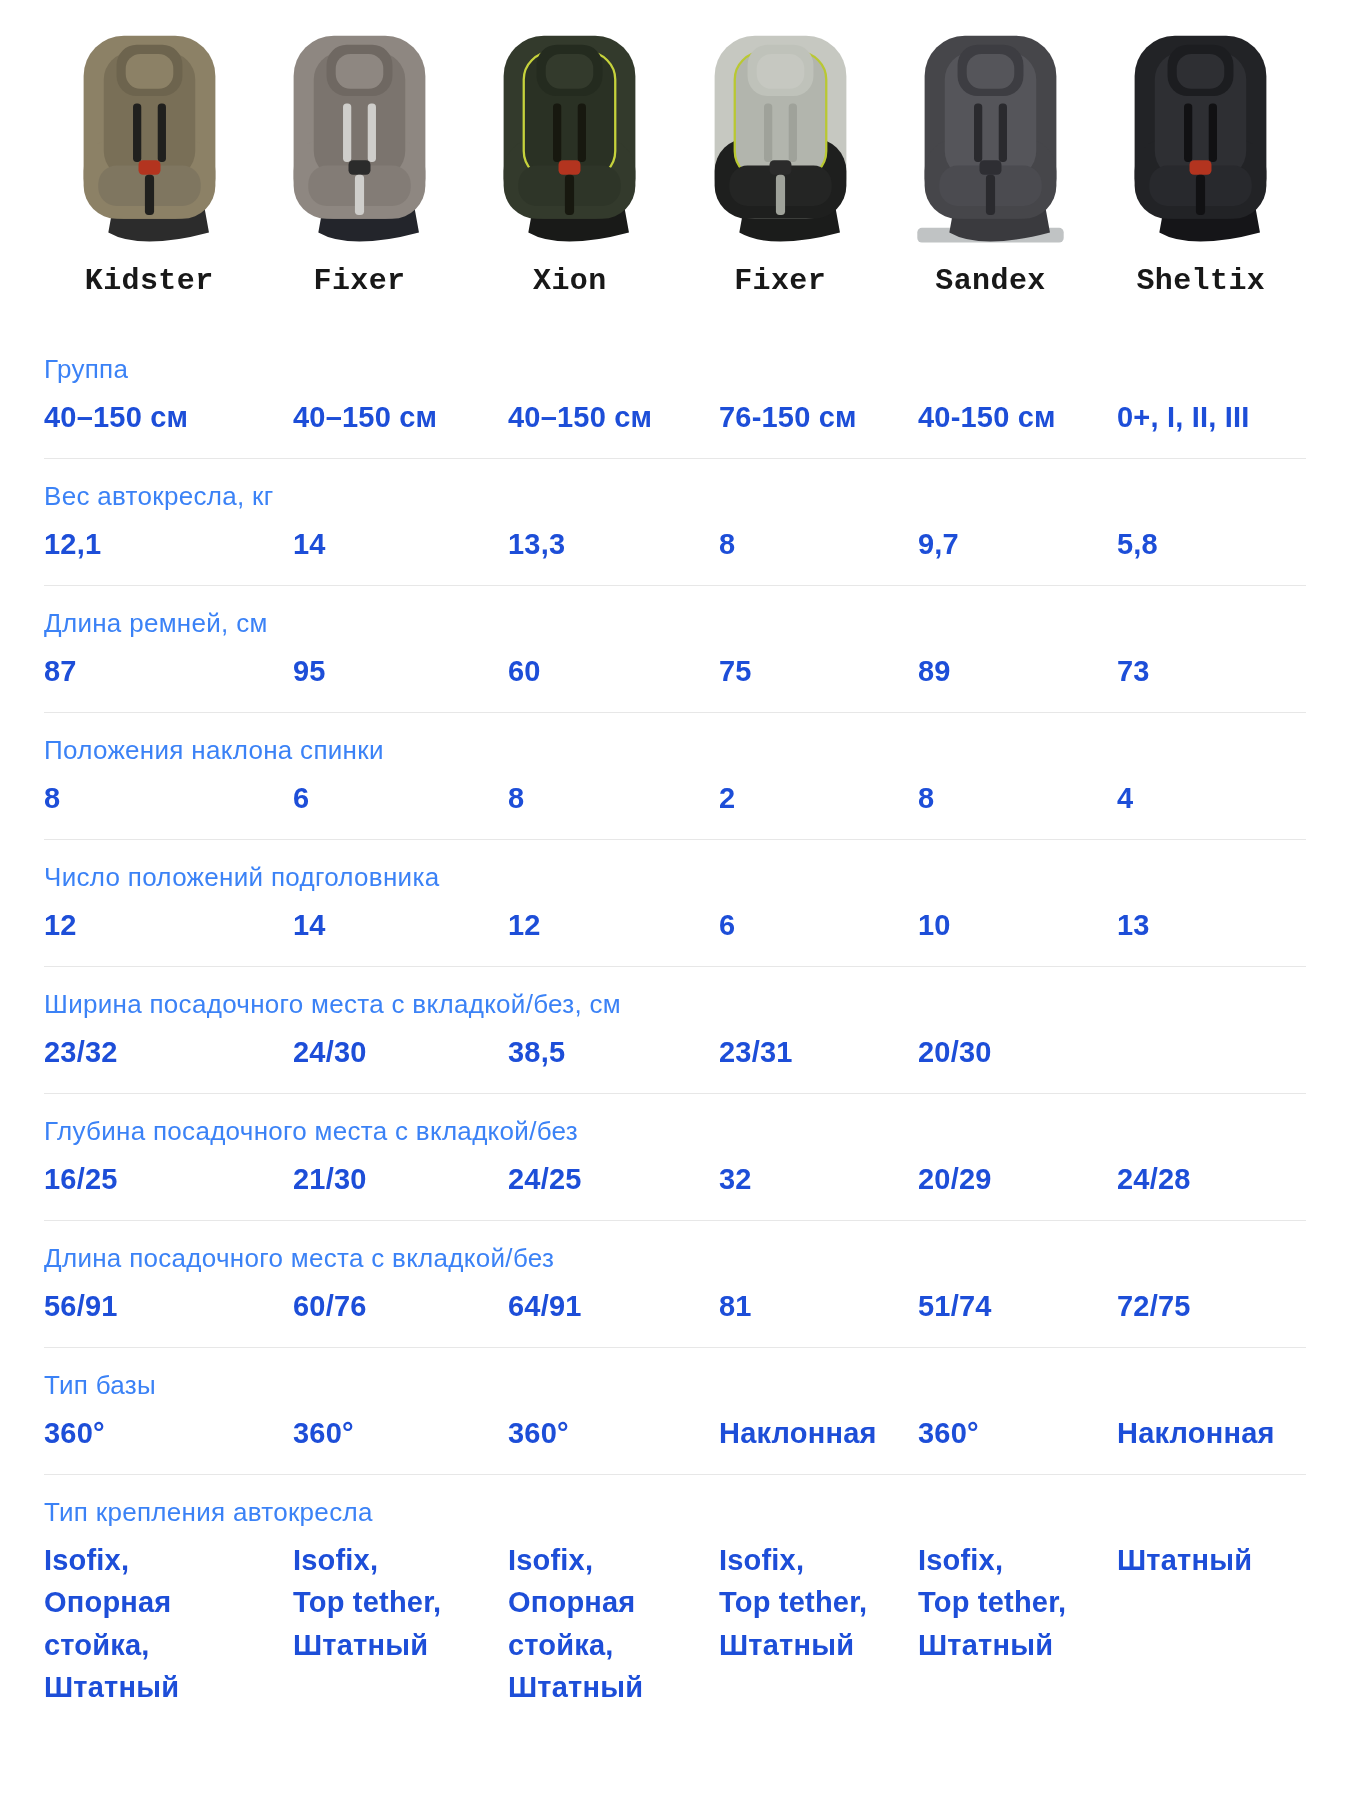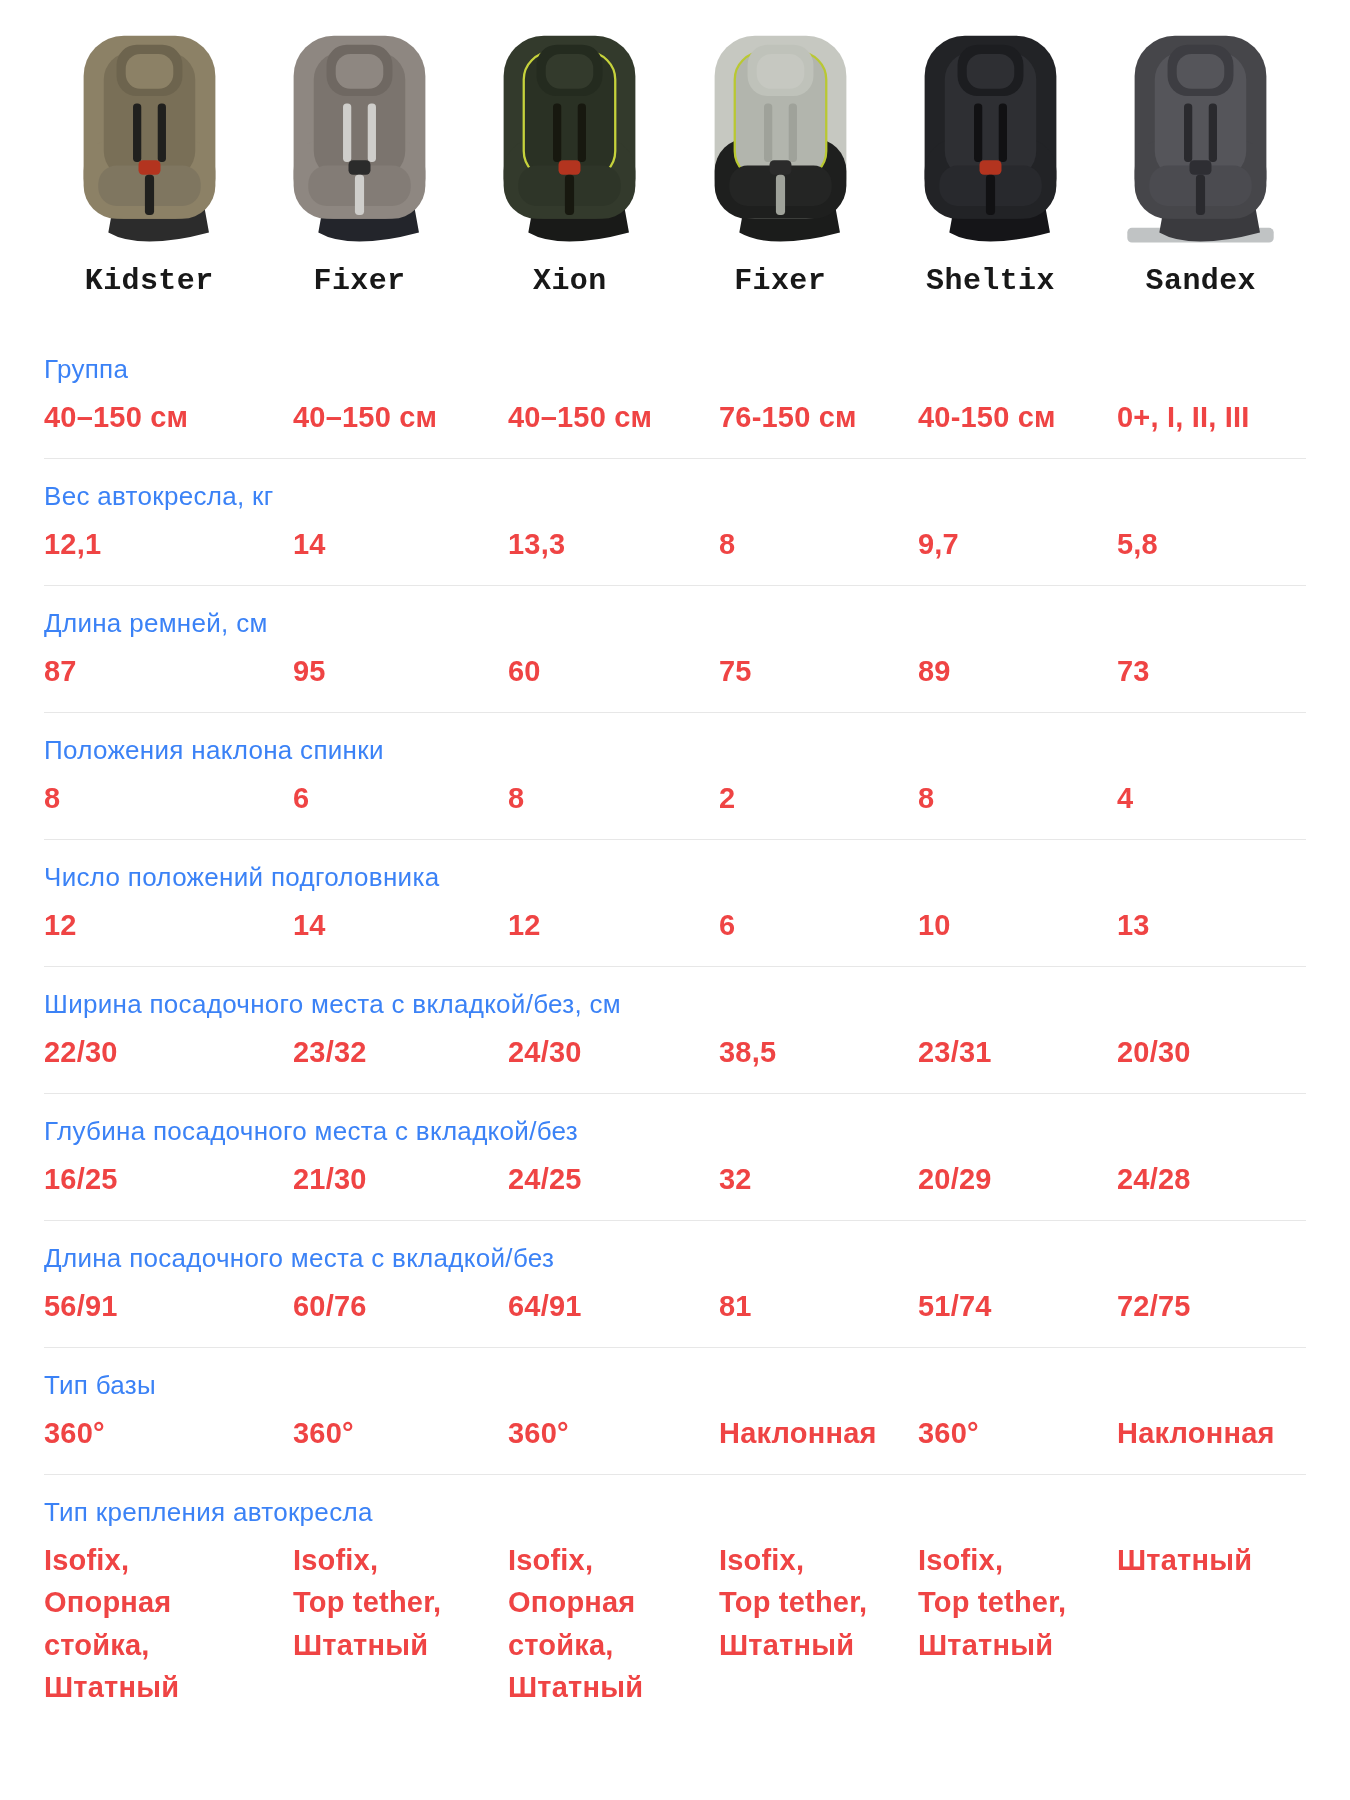--- a/index.html
+++ b/index.html
@@ -47,21 +47,21 @@
     font-size:26px;line-height:30px;font-weight:400;
     color:#3b82f6;letter-spacing:.3px;
   }
   .spec-values{
     display:grid;
     grid-template-columns:249px 215px 211px 199px 199px 189px;
     margin-top:12px;
   }
   .spec-value{
     font-size:29px;line-height:1.45;font-weight:600;
-    color:#ef4444;letter-spacing:.2px;
+    color:#1d4ed8;letter-spacing:.2px;
     white-space:pre-line;
     padding-right:10px;
   }
   .divider{height:1px;background:#e7e7e7;margin-top:20px;}
 </style>
 </head>
 <body>
 
 <div class="page">
 
@@ -132,54 +132,54 @@
         <rect class="seat-head" x="64" y="16" width="72" height="56" rx="22"></rect>
         <rect class="seat-headpad" x="74" y="26" width="52" height="38" rx="16"></rect>
         <rect class="seat-strap" x="82" y="80" width="9" height="64" rx="4"></rect>
         <rect class="seat-strap" x="109" y="80" width="9" height="64" rx="4"></rect>
         <rect class="seat-buckle" x="88" y="142" width="24" height="16" rx="5"></rect>
         <rect class="seat-strap" x="95" y="158" width="10" height="44" rx="4"></rect>
       </svg>
       <div class="product-name">Fixer</div>
     </div>
 
+    <div class="product" style="--shell: #46464a; --pad: #55555a; --head: #3d3d42; --headpad: #55555a; --cushion: #4b4b50; --base: #3a3a3e; --strap: #2a2a2e; --buckle: #2e2e33; --ground: #c0c3c4;">
+      <svg viewBox="0 0 200 240">
+        <rect class="seat-ground" x="20" y="216" width="160" height="16" rx="5"></rect>
+        <path class="seat-base" d="M55,183 h90 q14,0 16,16 l4,22 q-75,20 -110,0 l4,-22 q2,-16 16,-16 z"></path>
+        <rect class="seat-shell" x="28" y="6" width="144" height="200" rx="44"></rect>
+        <rect class="seat-lower" x="28" y="118" width="144" height="88" rx="36"></rect>
+        <rect class="seat-pad" x="50" y="24" width="100" height="138" rx="30"></rect>
+        <rect class="seat-cushion" x="44" y="148" width="112" height="44" rx="20"></rect>
+        <rect class="seat-head" x="64" y="16" width="72" height="56" rx="22"></rect>
+        <rect class="seat-headpad" x="74" y="26" width="52" height="38" rx="16"></rect>
+        <rect class="seat-strap" x="82" y="80" width="9" height="64" rx="4"></rect>
+        <rect class="seat-strap" x="109" y="80" width="9" height="64" rx="4"></rect>
+        <rect class="seat-buckle" x="88" y="142" width="24" height="16" rx="5"></rect>
+        <rect class="seat-strap" x="95" y="158" width="10" height="44" rx="4"></rect>
+      </svg>
+      <div class="product-name">Sandex</div>
+    </div>
+
     <div class="product" style="--shell: #222326; --pad: #2e2f33; --head: #1c1d20; --headpad: #2e2f33; --cushion: #28292d; --base: #151518; --strap: #111113; --buckle: #b3341f;">
       <svg viewBox="0 0 200 240">
         <rect class="seat-ground" x="20" y="216" width="160" height="16" rx="5"></rect>
         <path class="seat-base" d="M55,183 h90 q14,0 16,16 l4,22 q-75,20 -110,0 l4,-22 q2,-16 16,-16 z"></path>
         <rect class="seat-shell" x="28" y="6" width="144" height="200" rx="44"></rect>
         <rect class="seat-lower" x="28" y="118" width="144" height="88" rx="36"></rect>
         <rect class="seat-pad" x="50" y="24" width="100" height="138" rx="30"></rect>
         <rect class="seat-cushion" x="44" y="148" width="112" height="44" rx="20"></rect>
         <rect class="seat-head" x="64" y="16" width="72" height="56" rx="22"></rect>
         <rect class="seat-headpad" x="74" y="26" width="52" height="38" rx="16"></rect>
         <rect class="seat-strap" x="82" y="80" width="9" height="64" rx="4"></rect>
         <rect class="seat-strap" x="109" y="80" width="9" height="64" rx="4"></rect>
         <rect class="seat-buckle" x="88" y="142" width="24" height="16" rx="5"></rect>
         <rect class="seat-strap" x="95" y="158" width="10" height="44" rx="4"></rect>
       </svg>
       <div class="product-name">Sheltix</div>
-    </div>
-
-    <div class="product" style="--shell: #46464a; --pad: #55555a; --head: #3d3d42; --headpad: #55555a; --cushion: #4b4b50; --base: #3a3a3e; --strap: #2a2a2e; --buckle: #2e2e33; --ground: #c0c3c4;">
-      <svg viewBox="0 0 200 240">
-        <rect class="seat-ground" x="20" y="216" width="160" height="16" rx="5"></rect>
-        <path class="seat-base" d="M55,183 h90 q14,0 16,16 l4,22 q-75,20 -110,0 l4,-22 q2,-16 16,-16 z"></path>
-        <rect class="seat-shell" x="28" y="6" width="144" height="200" rx="44"></rect>
-        <rect class="seat-lower" x="28" y="118" width="144" height="88" rx="36"></rect>
-        <rect class="seat-pad" x="50" y="24" width="100" height="138" rx="30"></rect>
-        <rect class="seat-cushion" x="44" y="148" width="112" height="44" rx="20"></rect>
-        <rect class="seat-head" x="64" y="16" width="72" height="56" rx="22"></rect>
-        <rect class="seat-headpad" x="74" y="26" width="52" height="38" rx="16"></rect>
-        <rect class="seat-strap" x="82" y="80" width="9" height="64" rx="4"></rect>
-        <rect class="seat-strap" x="109" y="80" width="9" height="64" rx="4"></rect>
-        <rect class="seat-buckle" x="88" y="142" width="24" height="16" rx="5"></rect>
-        <rect class="seat-strap" x="95" y="158" width="10" height="44" rx="4"></rect>
-      </svg>
-      <div class="product-name">Sandex</div>
     </div>
 
   </div>
 
   <div class="specs">
 
     <div class="spec">
       <div class="spec-label">Группа</div>
       <div class="spec-values">
         <div class="spec-value">40–150 см</div>
@@ -240,21 +240,20 @@
         <div class="spec-value">6</div>
         <div class="spec-value">10</div>
         <div class="spec-value">13</div>
       </div>
       <div class="divider"></div>
     </div>
 
     <div class="spec">
       <div class="spec-label">Ширина посадочного места с вкладкой/без, см</div>
       <div class="spec-values">
-        <div class="spec-value">22/30</div>
         <div class="spec-value">23/32</div>
         <div class="spec-value">24/30</div>
         <div class="spec-value">38,5</div>
         <div class="spec-value">23/31</div>
         <div class="spec-value">20/30</div>
       </div>
       <div class="divider"></div>
     </div>
 
     <div class="spec">

